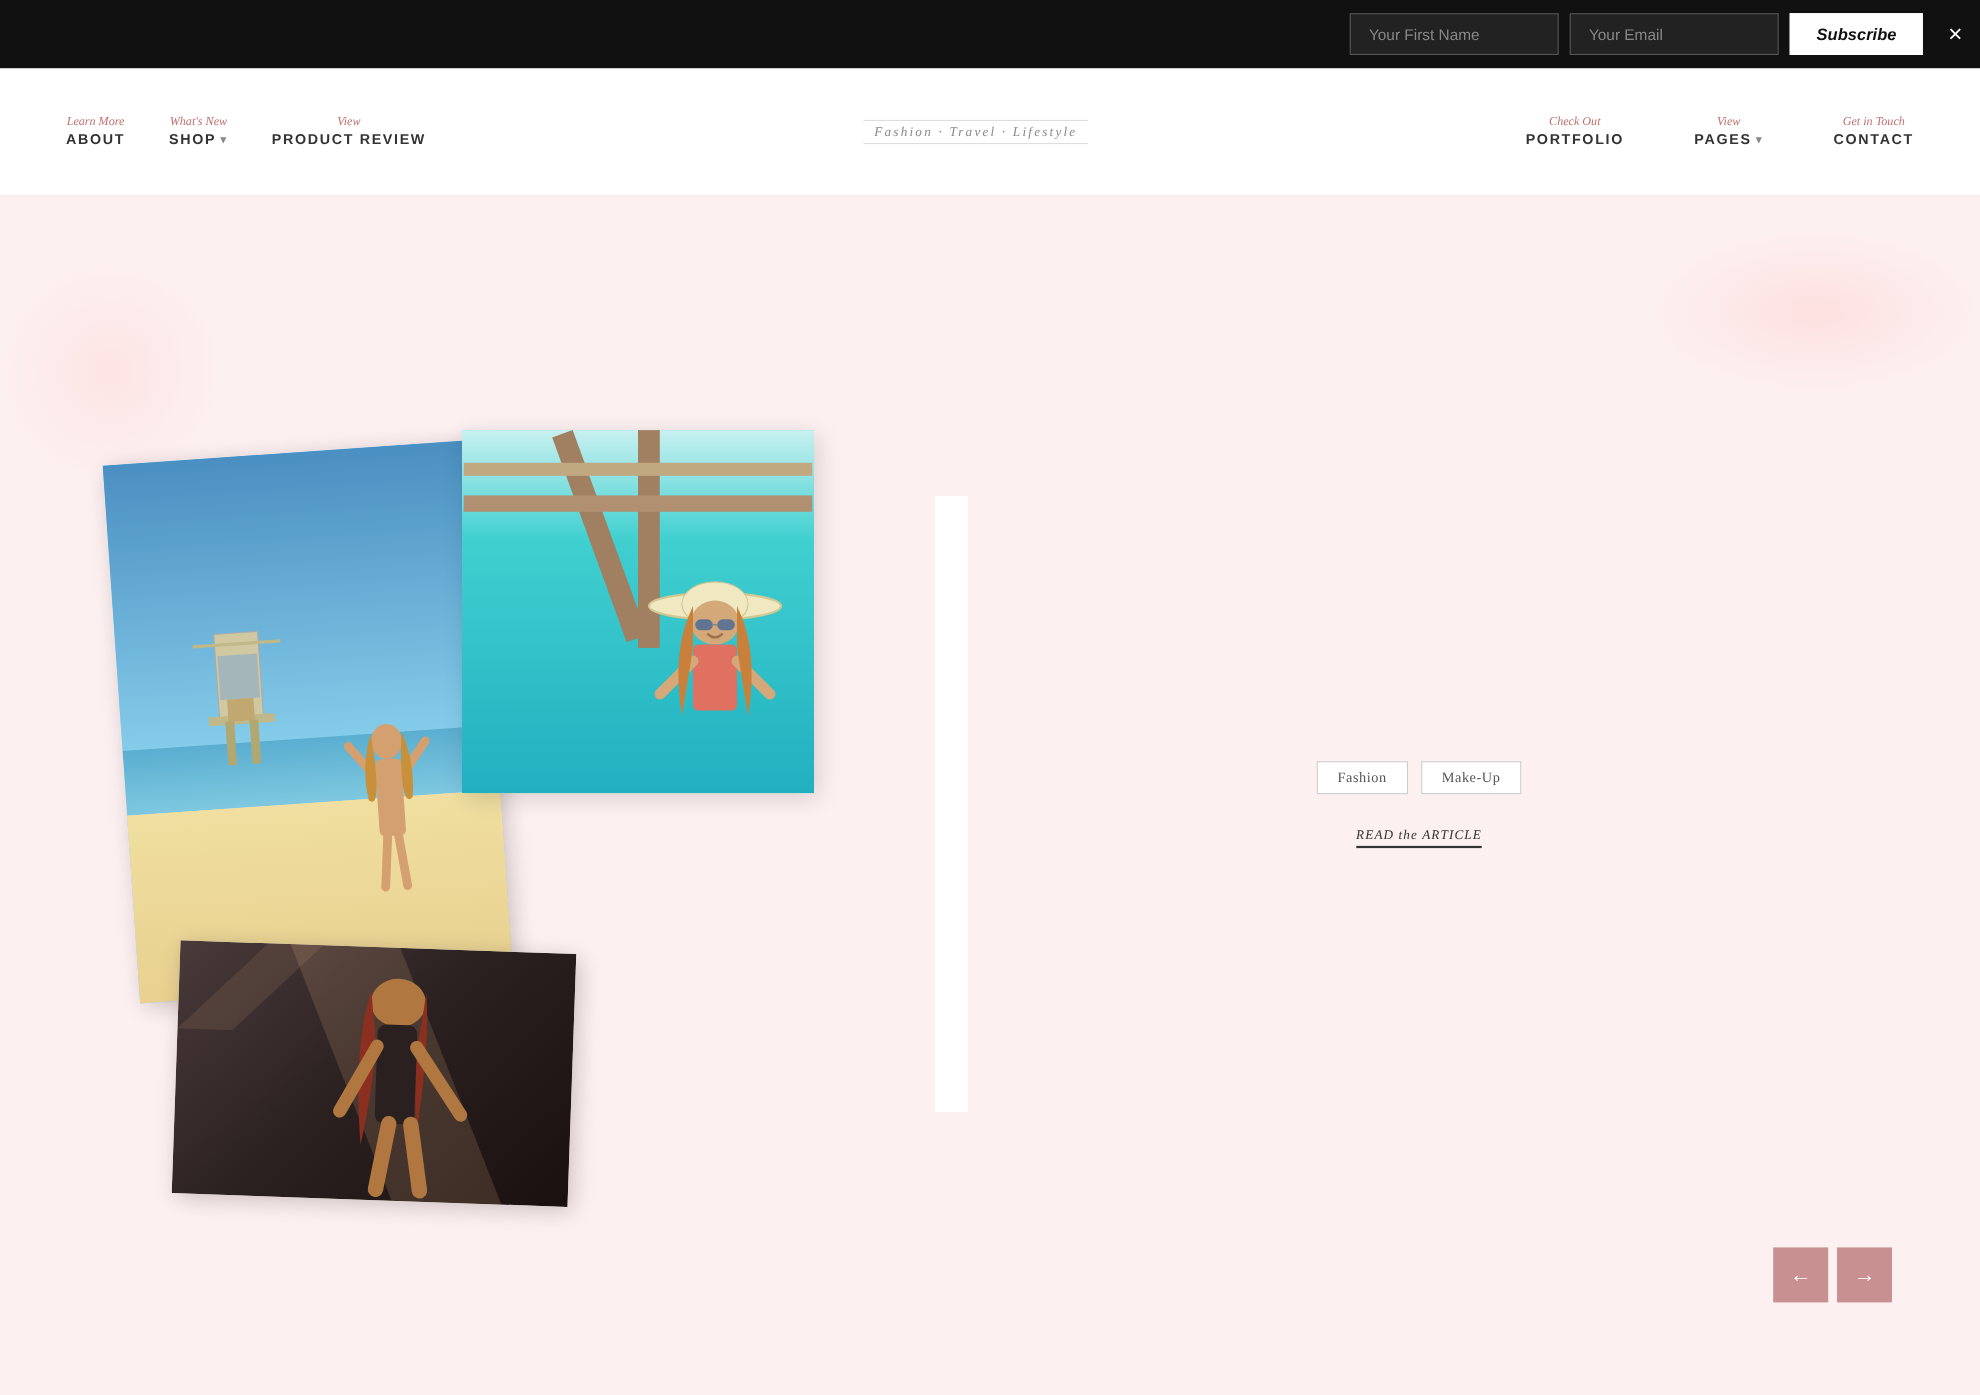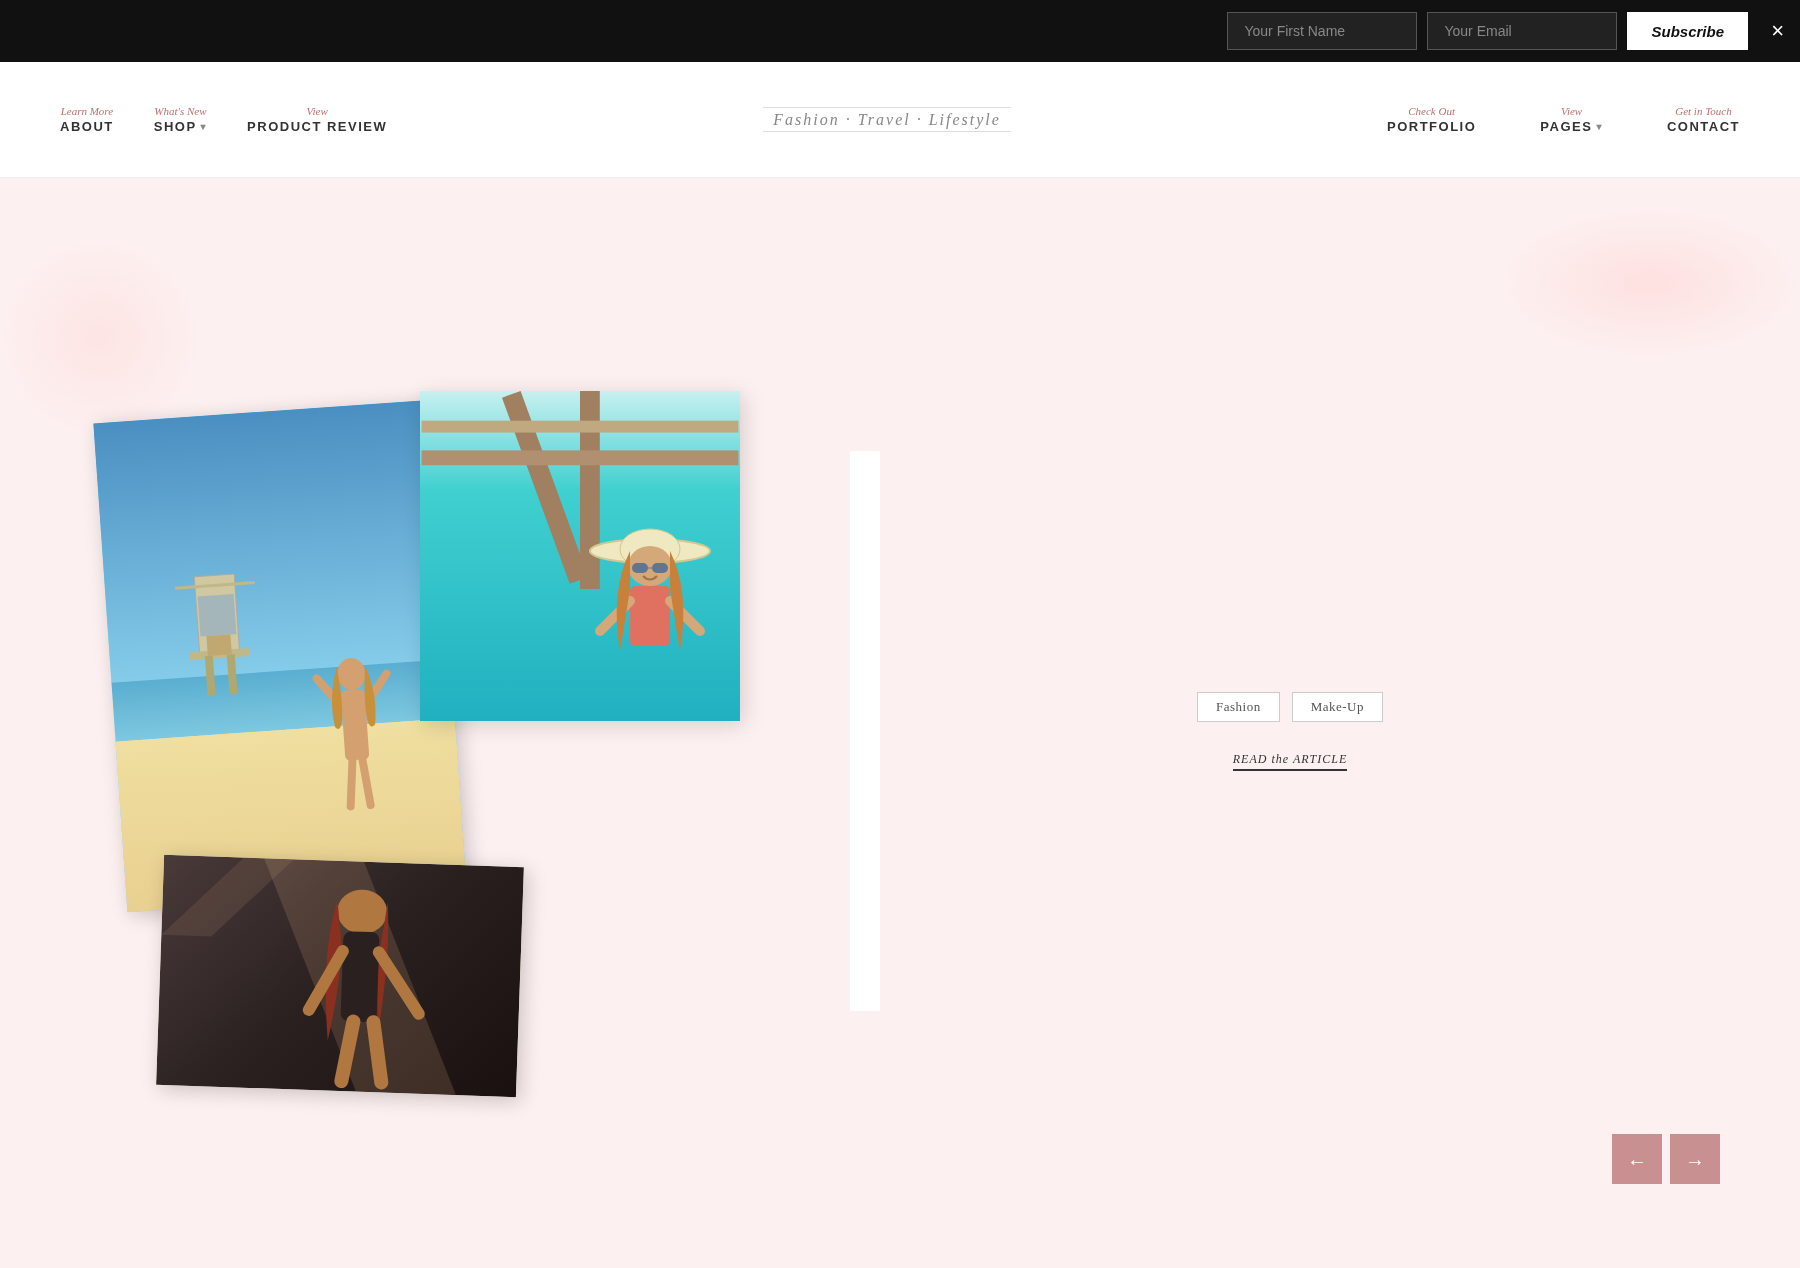--- a/index.html
+++ b/index.html
@@ -122,21 +122,21 @@
     }
     .logo-script {
       font-family: 'Brush Script MT', cursive;
       font-size: 52px;
       color: #222;
       line-height: 1;
       display: block;
     }
     .logo-tagline {
       font-style: italic;
-      font-size: 16px;
+      font-size: 12px;
       color: #888;
       letter-spacing: 2px;
       border-top: 1px solid #ddd;
       border-bottom: 1px solid #ddd;
       padding: 3px 10px;
       margin-top: 2px;
     }
 
     
     .main-content {

